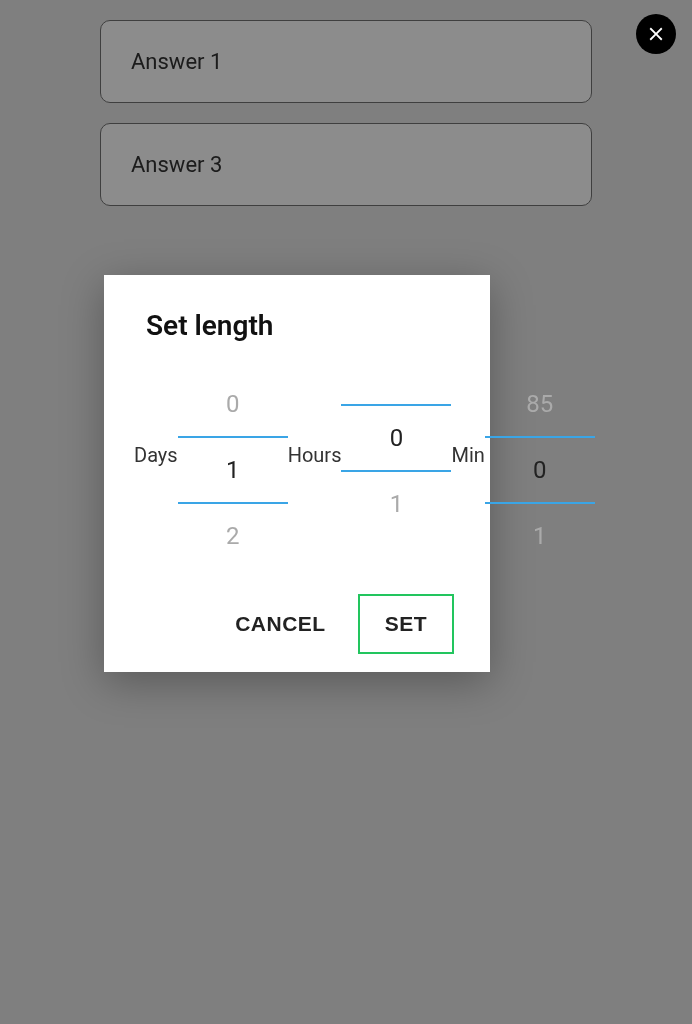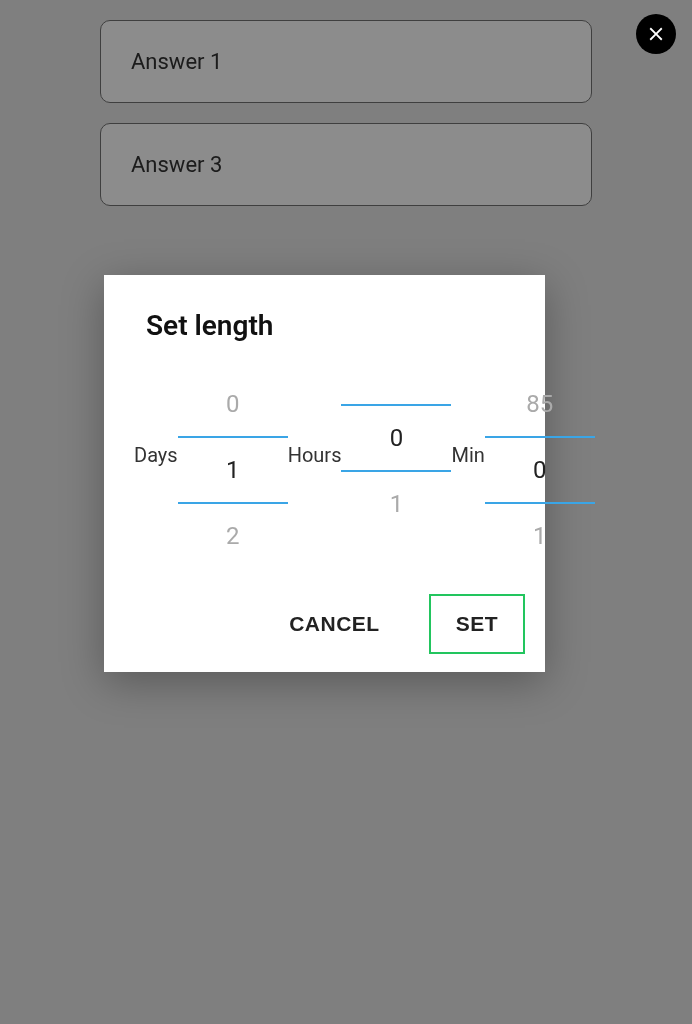--- a/index.html
+++ b/index.html
@@ -47,21 +47,21 @@
     }
     .close-button svg {
       fill: #fff;
       width: 22px;
       height: 22px;
     }
     .dialog {
       position: absolute;
       top: 275px;
       left: 104px;
-      width: 441px;
+      width: 386px;
       background: #fff;
       box-shadow: 0 10px 40px rgba(0,0,0,0.3);
       padding: 34px 0 18px 0;
     }
     .dialog-title {
       font-size: 28px;
       font-weight: 600;
       color: #111;
       padding: 0 42px 30px 42px;
     }
@@ -97,22 +97,22 @@
       color: #aaa;
     }
     .picker-value.selected {
       color: #222;
       border-top: 2px solid #3aa5e6;
       border-bottom: 2px solid #3aa5e6;
     }
     .dialog-actions {
       display: flex;
       justify-content: flex-end;
-      padding: 26px 20px 0 20px;
-      gap: 29px;
+      padding: 26px 36px 0 20px;
+      gap: 12px;
     }
     .action-button {
       font-size: 21px;
       font-weight: 600;
       color: #222;
       letter-spacing: 0.5px;
       padding: 18px 20px;
       cursor: pointer;
       background: none;
       border: none;

